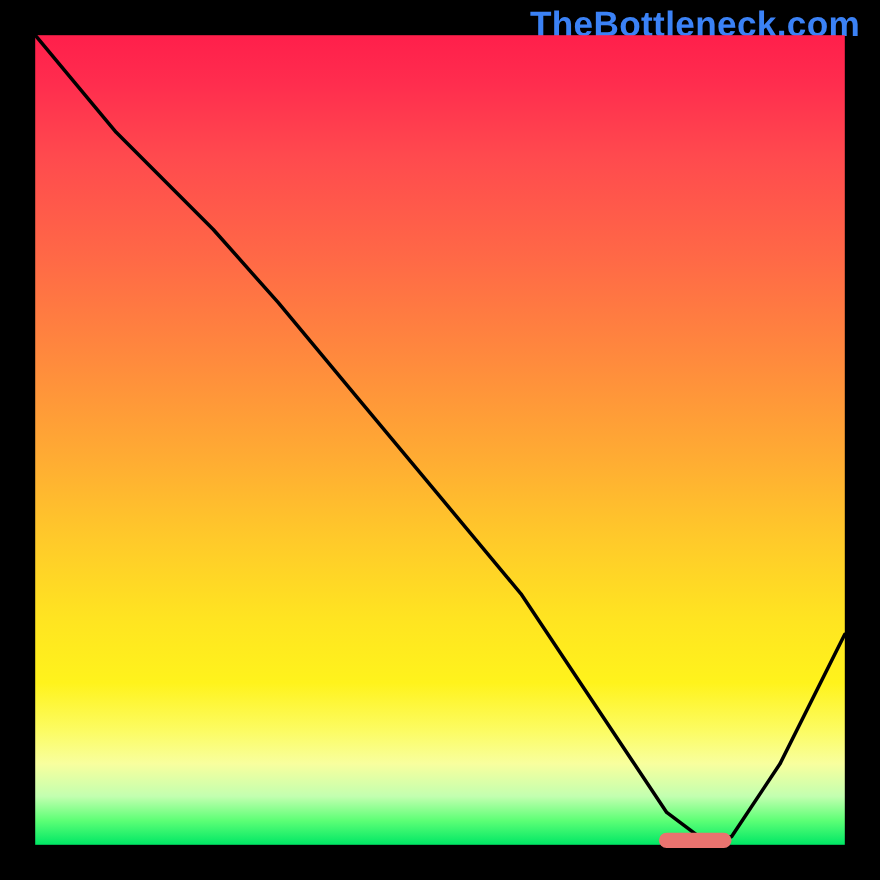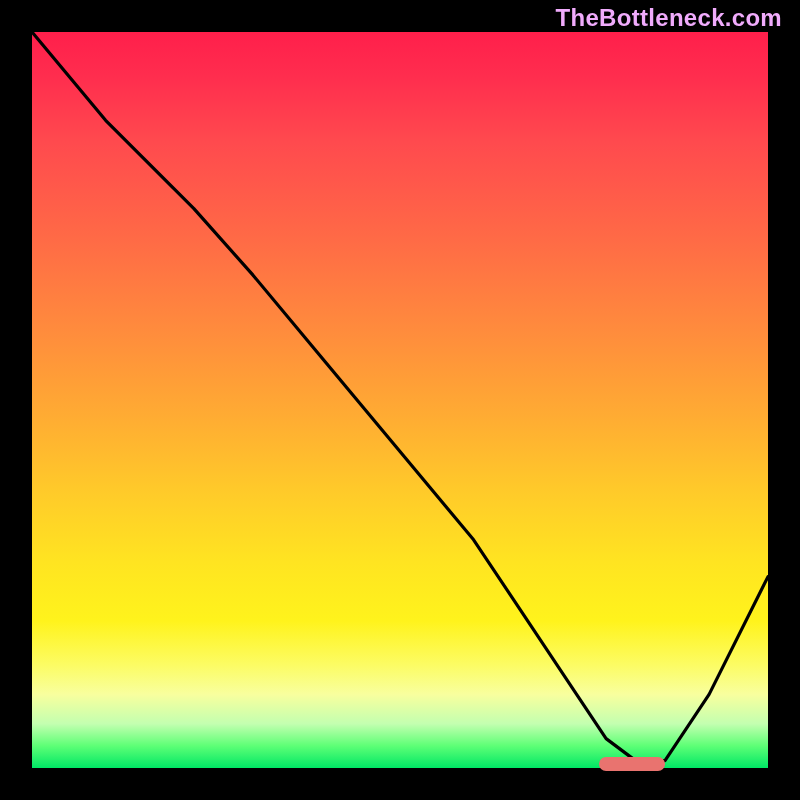--- a/index.html
+++ b/index.html
@@ -14,22 +14,22 @@
   .outer {
     position: relative;
     width: 800px;
     height: 800px;
     background: #000;
   }
   .watermark {
     position: absolute;
     top: 4px;
     right: 18px;
-    color: #f0abfc;
-    font-size: 24px;
+    color: #3b82f6;
+    font-size: 32px;
     font-weight: 600;
     letter-spacing: 0.3px;
   }
   .plot {
     position: absolute;
     left: 32px;
     top: 32px;
     width: 736px;
     height: 736px;
     

